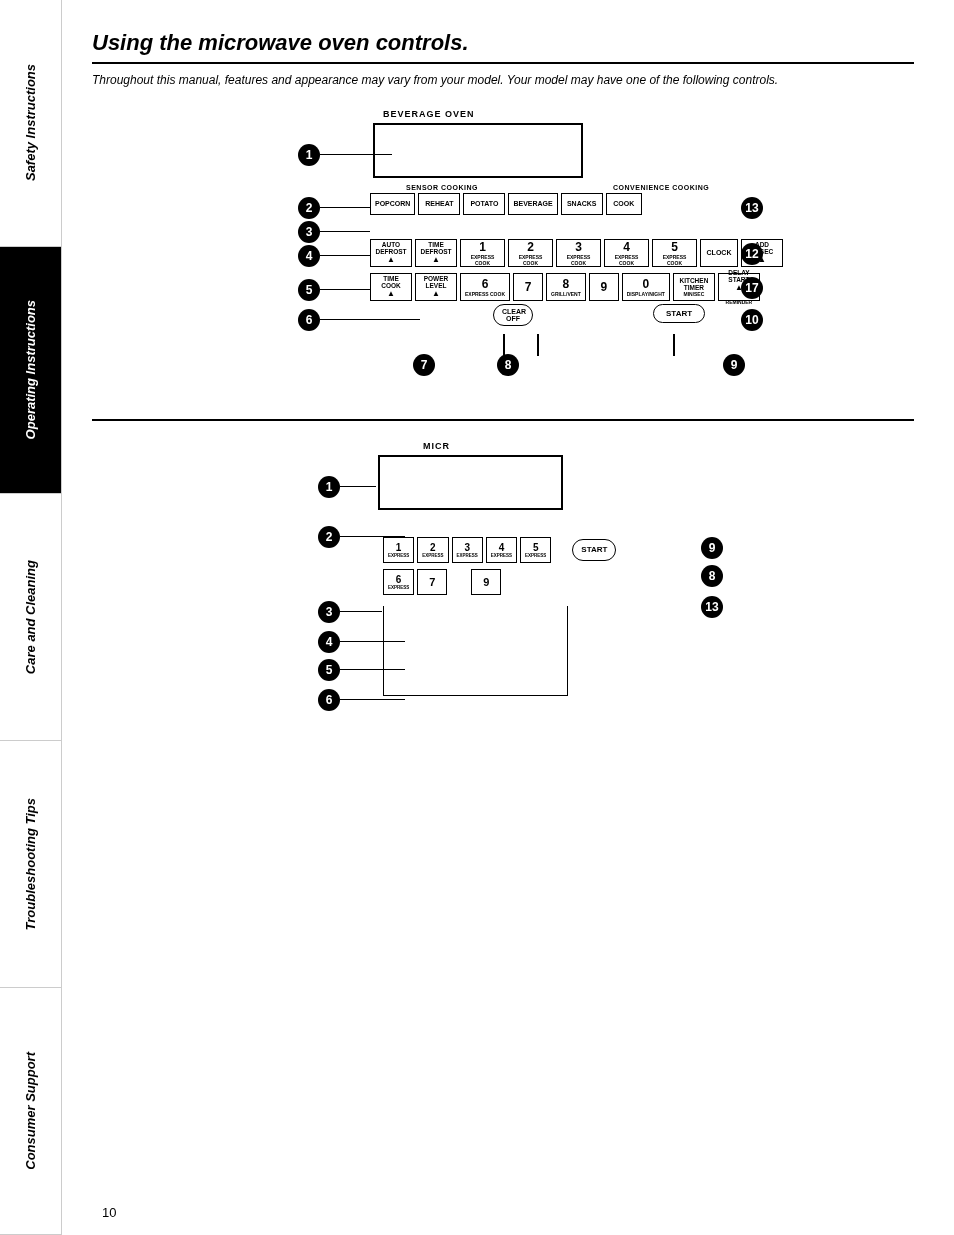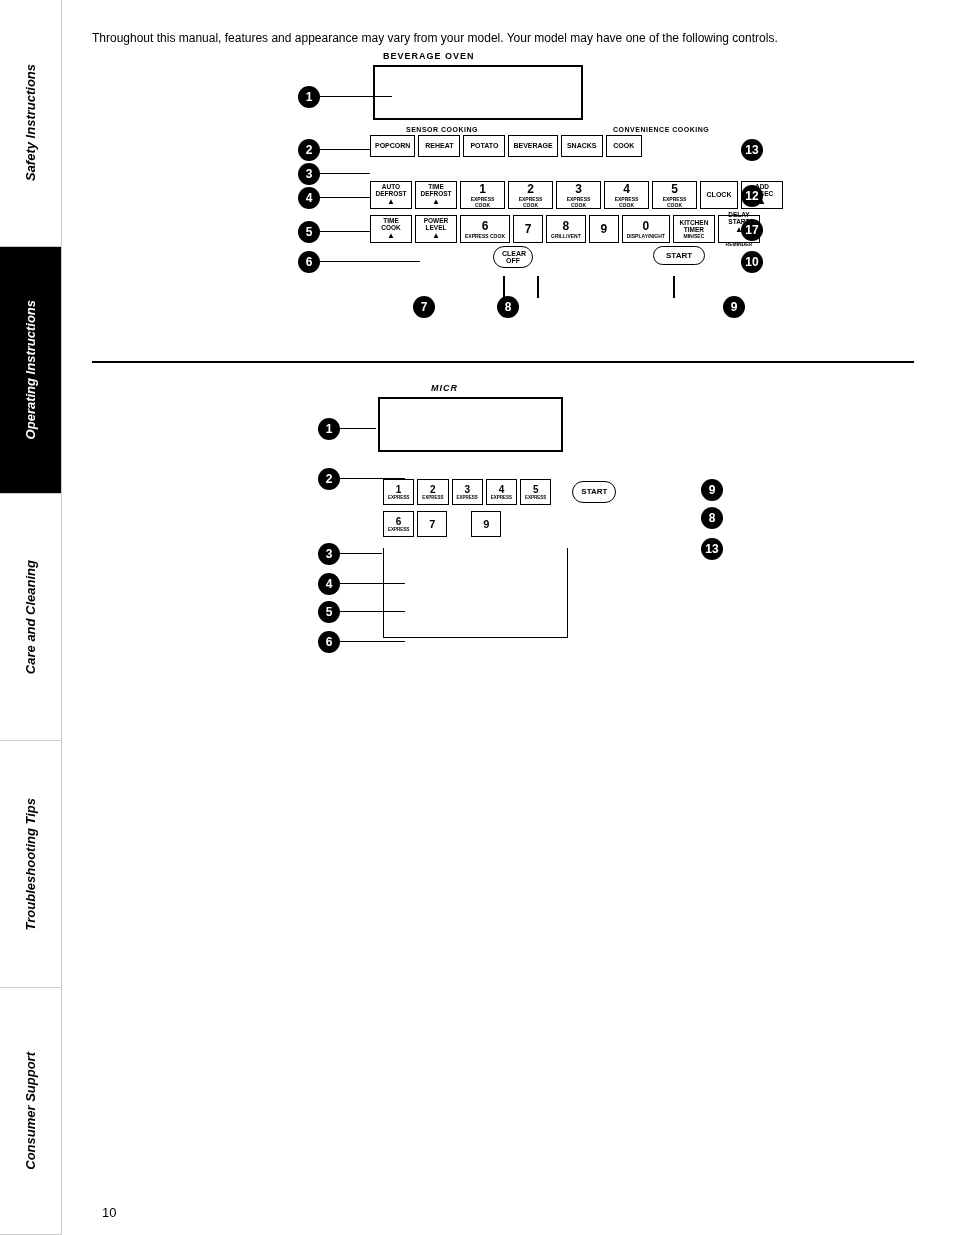--- a/index.html
+++ b/index.html
@@ -50,21 +50,22 @@
       font-size: 22px;
       font-weight: bold;
       font-style: italic;
       margin-bottom: 8px;
       border-bottom: 2px solid #000;
       padding-bottom: 6px;
     }
 
     .subtitle {
       font-size: 12px;
-      margin-bottom: 4px;
+      font-style: italic;
+      margin-bottom: 20px;
       line-height: 1.4;
     }
 
     
     .section-divider {
       border-top: 2px solid #000;
       margin: 20px 0;
     }
 
     
@@ -126,20 +127,21 @@
   </div>
   <div class="sidebar-section">
     <span class="sidebar-label">Troubleshooting Tips</span>
   </div>
   <div class="sidebar-section">
     <span class="sidebar-label">Consumer Support</span>
   </div>
 </div>
 
 <div class="main">
+  <h1 class="page-title">Using the microwave oven controls.</h1>
   <p class="subtitle">Throughout this manual, features and appearance may vary from your model. Your model may have one of the following controls.</p>
 
   <div class="diagram-container">
     <div style="position:relative; width:560px; margin:0 auto; height:290px;">
 
       <div style="position:absolute; top:0; left:160px; font-size:9px; font-weight:bold; letter-spacing:1px;">BEVERAGE OVEN</div>
 
       <div style="position:absolute; top:14px; left:150px; width:210px; height:55px; border:2px solid #000;"></div>
 
       <div style="position:absolute; top:35px; left:75px;">
@@ -254,21 +256,21 @@
       <div style="position:absolute;top:225px;left:314px;width:1.5px;height:22px;background:#000;"></div>
       <div style="position:absolute;top:225px;left:450px;width:1.5px;height:22px;background:#000;"></div>
     </div>
   </div>
 
   <div class="section-divider"></div>
 
   <div class="diagram-container" style="margin-top:10px;">
     <div style="position:relative; width:480px; margin:0 auto; height:320px;">
 
-      <div style="position:absolute; top:0; left:168px; font-size:9px; font-weight:bold; letter-spacing:1px;font-style:italic;">MICR</div>
+      <div style="position:absolute; top:0; left:160px; font-size:9px; font-weight:bold; letter-spacing:1px;">MICR</div>
 
       <div style="position:absolute; top:14px; left:115px; width:185px; height:55px; border:2px solid #000;"></div>
 
       <div style="position:absolute; top:35px; left:55px;">
         <div style="width:22px;height:22px;background:#000;color:#fff;border-radius:50%;font-size:12px;font-weight:bold;display:flex;align-items:center;justify-content:center;">1</div>
         <div style="position:absolute;top:10px;left:22px;width:36px;height:1.5px;background:#000;"></div>
       </div>
 
       <div style="position:absolute; top:85px; left:55px;">
         <div style="width:22px;height:22px;background:#000;color:#fff;border-radius:50%;font-size:12px;font-weight:bold;display:flex;align-items:center;justify-content:center;">2</div>

